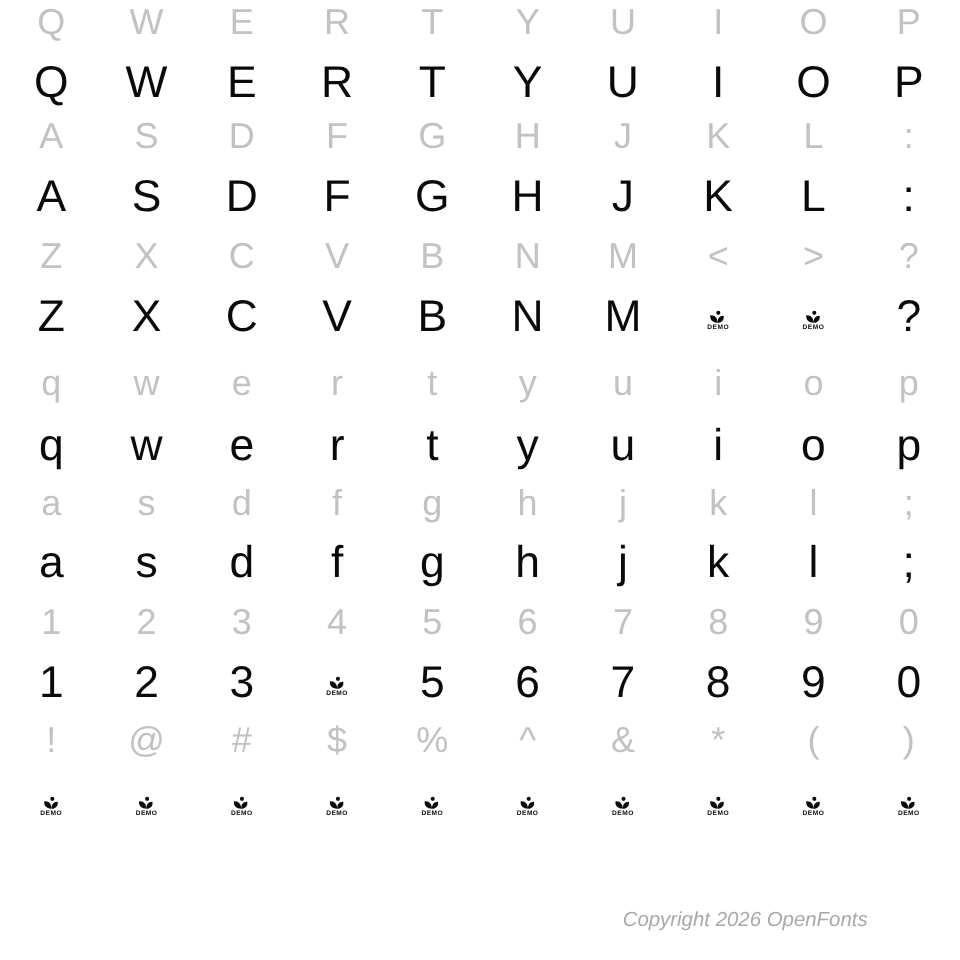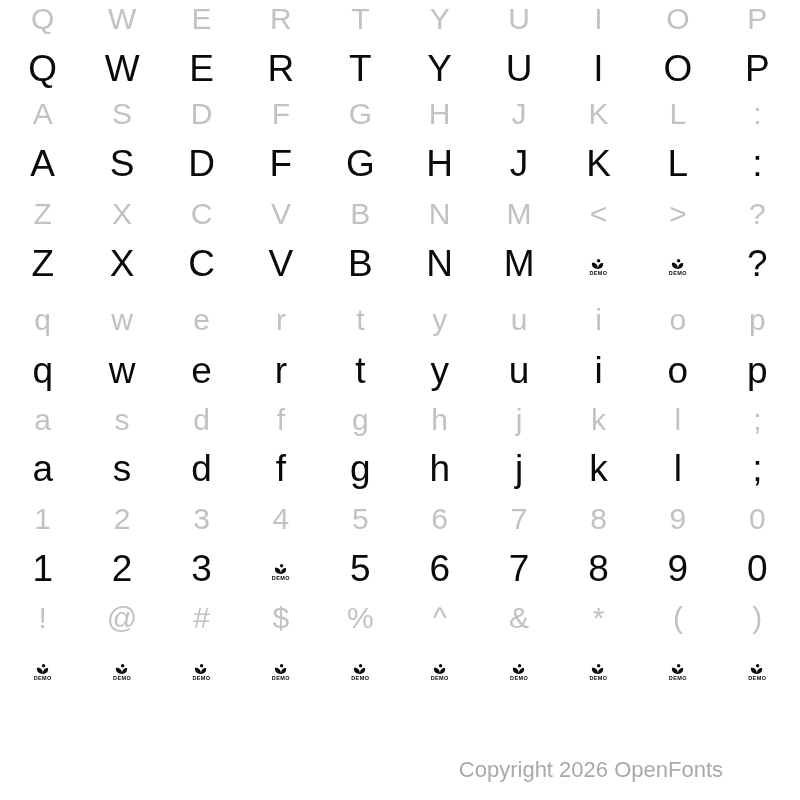--- a/index.html
+++ b/index.html
@@ -71,25 +71,26 @@
     font-weight: 700;
     letter-spacing: 0.4px;
     line-height: 1;
     margin-top: 1px;
     color: var(--glyph_black, #0a0a0a);
   }
   .copyright {
     position: absolute;
     top: 758px;
     right: 77px;
-    font-size: 22px;
+    font-size: 17px;
     font-weight: 400;
     color: var(--copyright_gray, #a9a9a9);
     line-height: 1.1;
     white-space: nowrap;
+    font-style: italic;
   }
 </style>
 </head>
 <body>
 
 <div class="page">
   <div id="grid">
       <div class="char-row row-1 style-gray">
         <span class="cell">Q</span>
         <span class="cell">W</span>

